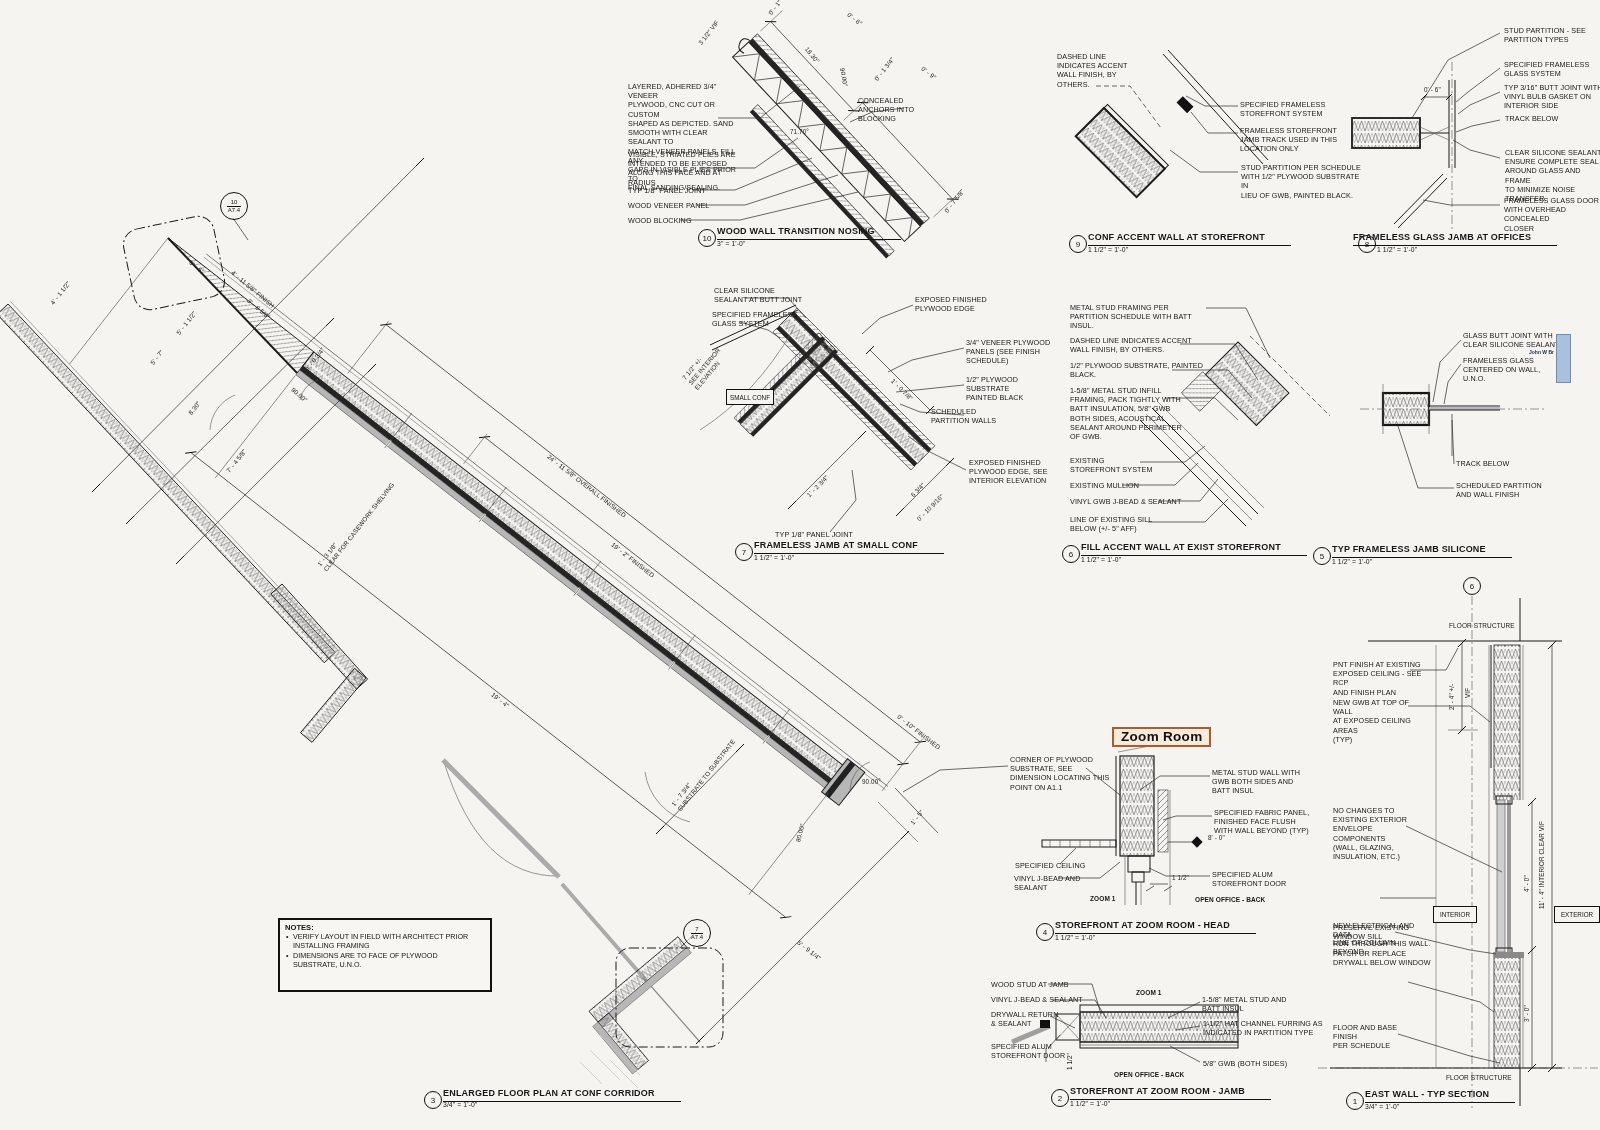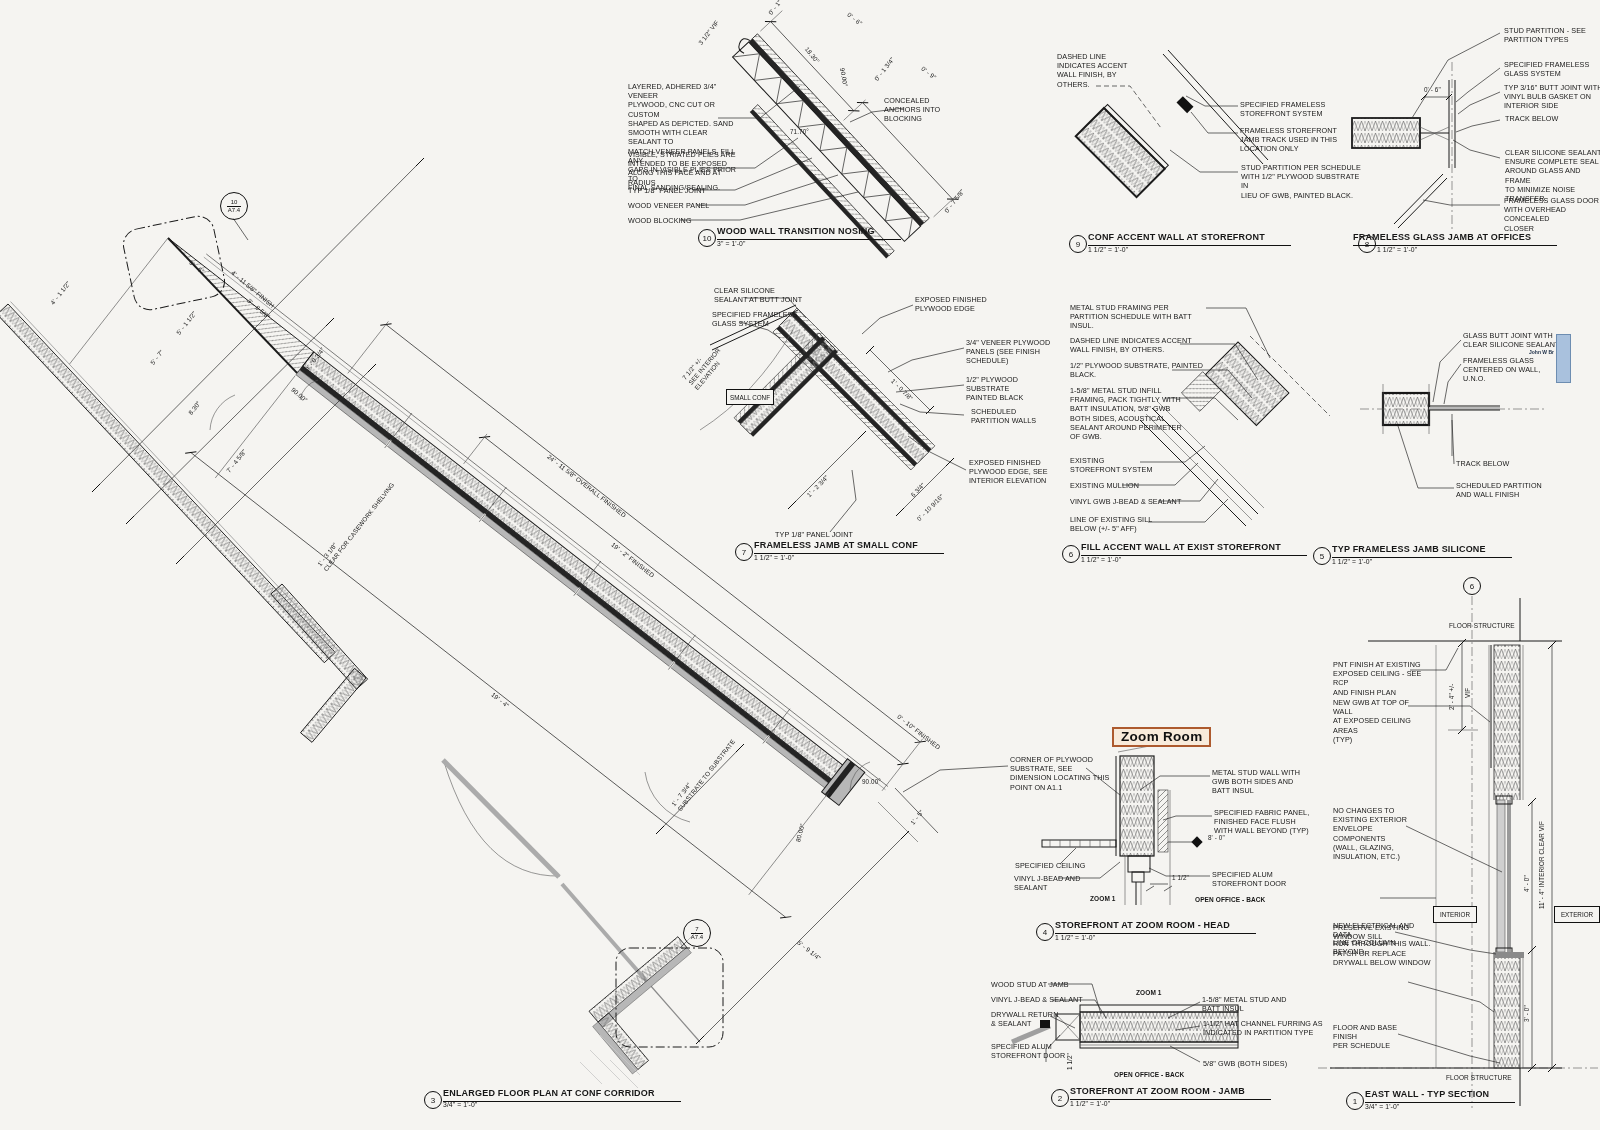--- a/index.html
+++ b/index.html
@@ -368,40 +368,47 @@
 CLEAR FOR CASEWORK SHELVING</div>
   <div class="t dim" style="left:898px;top:712px;transform:rotate(38deg)">0' - 10" FINISHED</div>
   <div class="t dim" style="left:862px;top:778px">90.00°</div>
   <div class="t dim" style="left:798px;top:838px;transform:rotate(-75deg)">80.00°</div>
   <div class="t dim" style="left:912px;top:820px;transform:rotate(-52deg)">1' - 5"</div>
   <div class="t dim" style="left:676px;top:800px;transform:rotate(-52deg);white-space:pre-line">1' - 7 3/4"
 SUBSTRATE TO SUBSTRATE</div>
   <div class="t dim" style="left:798px;top:938px;transform:rotate(38deg)">5' - 9 1/4"</div>
   <div class="t dim" style="left:190px;top:258px;transform:rotate(38deg)">0' - 6"</div>
 
+  <div class="notesbox">
+    <div class="nt">NOTES:</div>
+    <div class="ni">VERIFY LAYOUT IN FIELD WITH ARCHITECT PRIOR
+INSTALLING FRAMING</div>
+    <div class="ni">DIMENSIONS ARE TO FACE OF PLYWOOD
+SUBSTRATE, U.N.O.</div>
+  </div>
 
   <div class="circ" style="left:424px;top:1091px">3</div>
   <div class="t dt" style="left:443px;top:1088px">ENLARGED FLOOR PLAN AT CONF CORRIDOR</div>
   <div class="t ds" style="left:443px;top:1101px">3/4" = 1'-0"</div>
 
   <div class="t" style="left:628px;top:82px;width:110px">LAYERED, ADHERED 3/4" VENEER
 PLYWOOD, CNC CUT OR CUSTOM
 SHAPED AS DEPICTED. SAND
 SMOOTH WITH CLEAR SEALANT TO
 MATCH VENEER PANELS, FILL ANY
 GAPS IN VISIBLE PLIES PRIOR TO
 FINAL SANDING/SEALING.</div>
   <div class="t" style="left:628px;top:150px;width:110px">VISIBLE, STRIATED PLIES ARE
 INTENDED TO BE EXPOSED
 ALONG THIS FACE AND AT
 RADIUS</div>
   <div class="t" style="left:628px;top:186px">TYP 1/8" PANEL JOINT</div>
   <div class="t" style="left:628px;top:201px">WOOD VENEER PANEL</div>
   <div class="t" style="left:628px;top:216px">WOOD BLOCKING</div>
-  <div class="t" style="left:884px;top:96px;width:70px">CONCEALED
+  <div class="t" style="left:858px;top:96px;width:70px">CONCEALED
 ANCHORS INTO
 BLOCKING</div>
   <div class="t dim" style="left:770px;top:10px;transform:rotate(-52deg)">0' - 1"</div>
   <div class="t dim" style="left:848px;top:10px;transform:rotate(38deg)">0' - 6"</div>
   <div class="t dim" style="left:922px;top:64px;transform:rotate(38deg)">0' - 9"</div>
   <div class="t dim" style="left:700px;top:40px;transform:rotate(-52deg)">3 1/2" VIF</div>
   <div class="t dim" style="left:806px;top:44px;transform:rotate(50deg)">18.30°</div>
   <div class="t dim" style="left:842px;top:64px;transform:rotate(80deg)">90.00°</div>
   <div class="t dim" style="left:876px;top:76px;transform:rotate(-52deg)">0' - 1 3/4"</div>
   <div class="t dim" style="left:790px;top:128px">71.70°</div>
@@ -452,21 +459,21 @@
   <div class="t" style="left:712px;top:310px;width:95px">SPECIFIED FRAMELESS
 GLASS SYSTEM</div>
   <div class="t" style="left:915px;top:295px;width:90px">EXPOSED FINISHED
 PLYWOOD EDGE</div>
   <div class="t" style="left:966px;top:338px;width:95px">3/4" VENEER PLYWOOD
 PANELS (SEE FINISH
 SCHEDULE)</div>
   <div class="t" style="left:966px;top:375px;width:80px">1/2" PLYWOOD
 SUBSTRATE
 PAINTED BLACK</div>
-  <div class="t" style="left:971px;top:407px;width:85px">SCHEDULED
+  <div class="t" style="left:931px;top:407px;width:85px">SCHEDULED
 PARTITION WALLS</div>
   <div class="t" style="left:969px;top:458px;width:90px">EXPOSED FINISHED
 PLYWOOD EDGE, SEE
 INTERIOR ELEVATION</div>
   <div class="t" style="left:775px;top:530px">TYP 1/8" PANEL JOINT</div>
   <div class="t dim" style="left:892px;top:376px;transform:rotate(45deg)">1' - 0 7/8"</div>
   <div class="t dim" style="left:808px;top:492px;transform:rotate(-45deg)">1' - 2 3/4"</div>
   <div class="t dim" style="left:912px;top:492px;transform:rotate(-45deg)">6 3/4"</div>
   <div class="t dim" style="left:918px;top:516px;transform:rotate(-45deg)">0' - 10 9/16"</div>
   <div class="circ" style="left:735px;top:543px">7</div>

